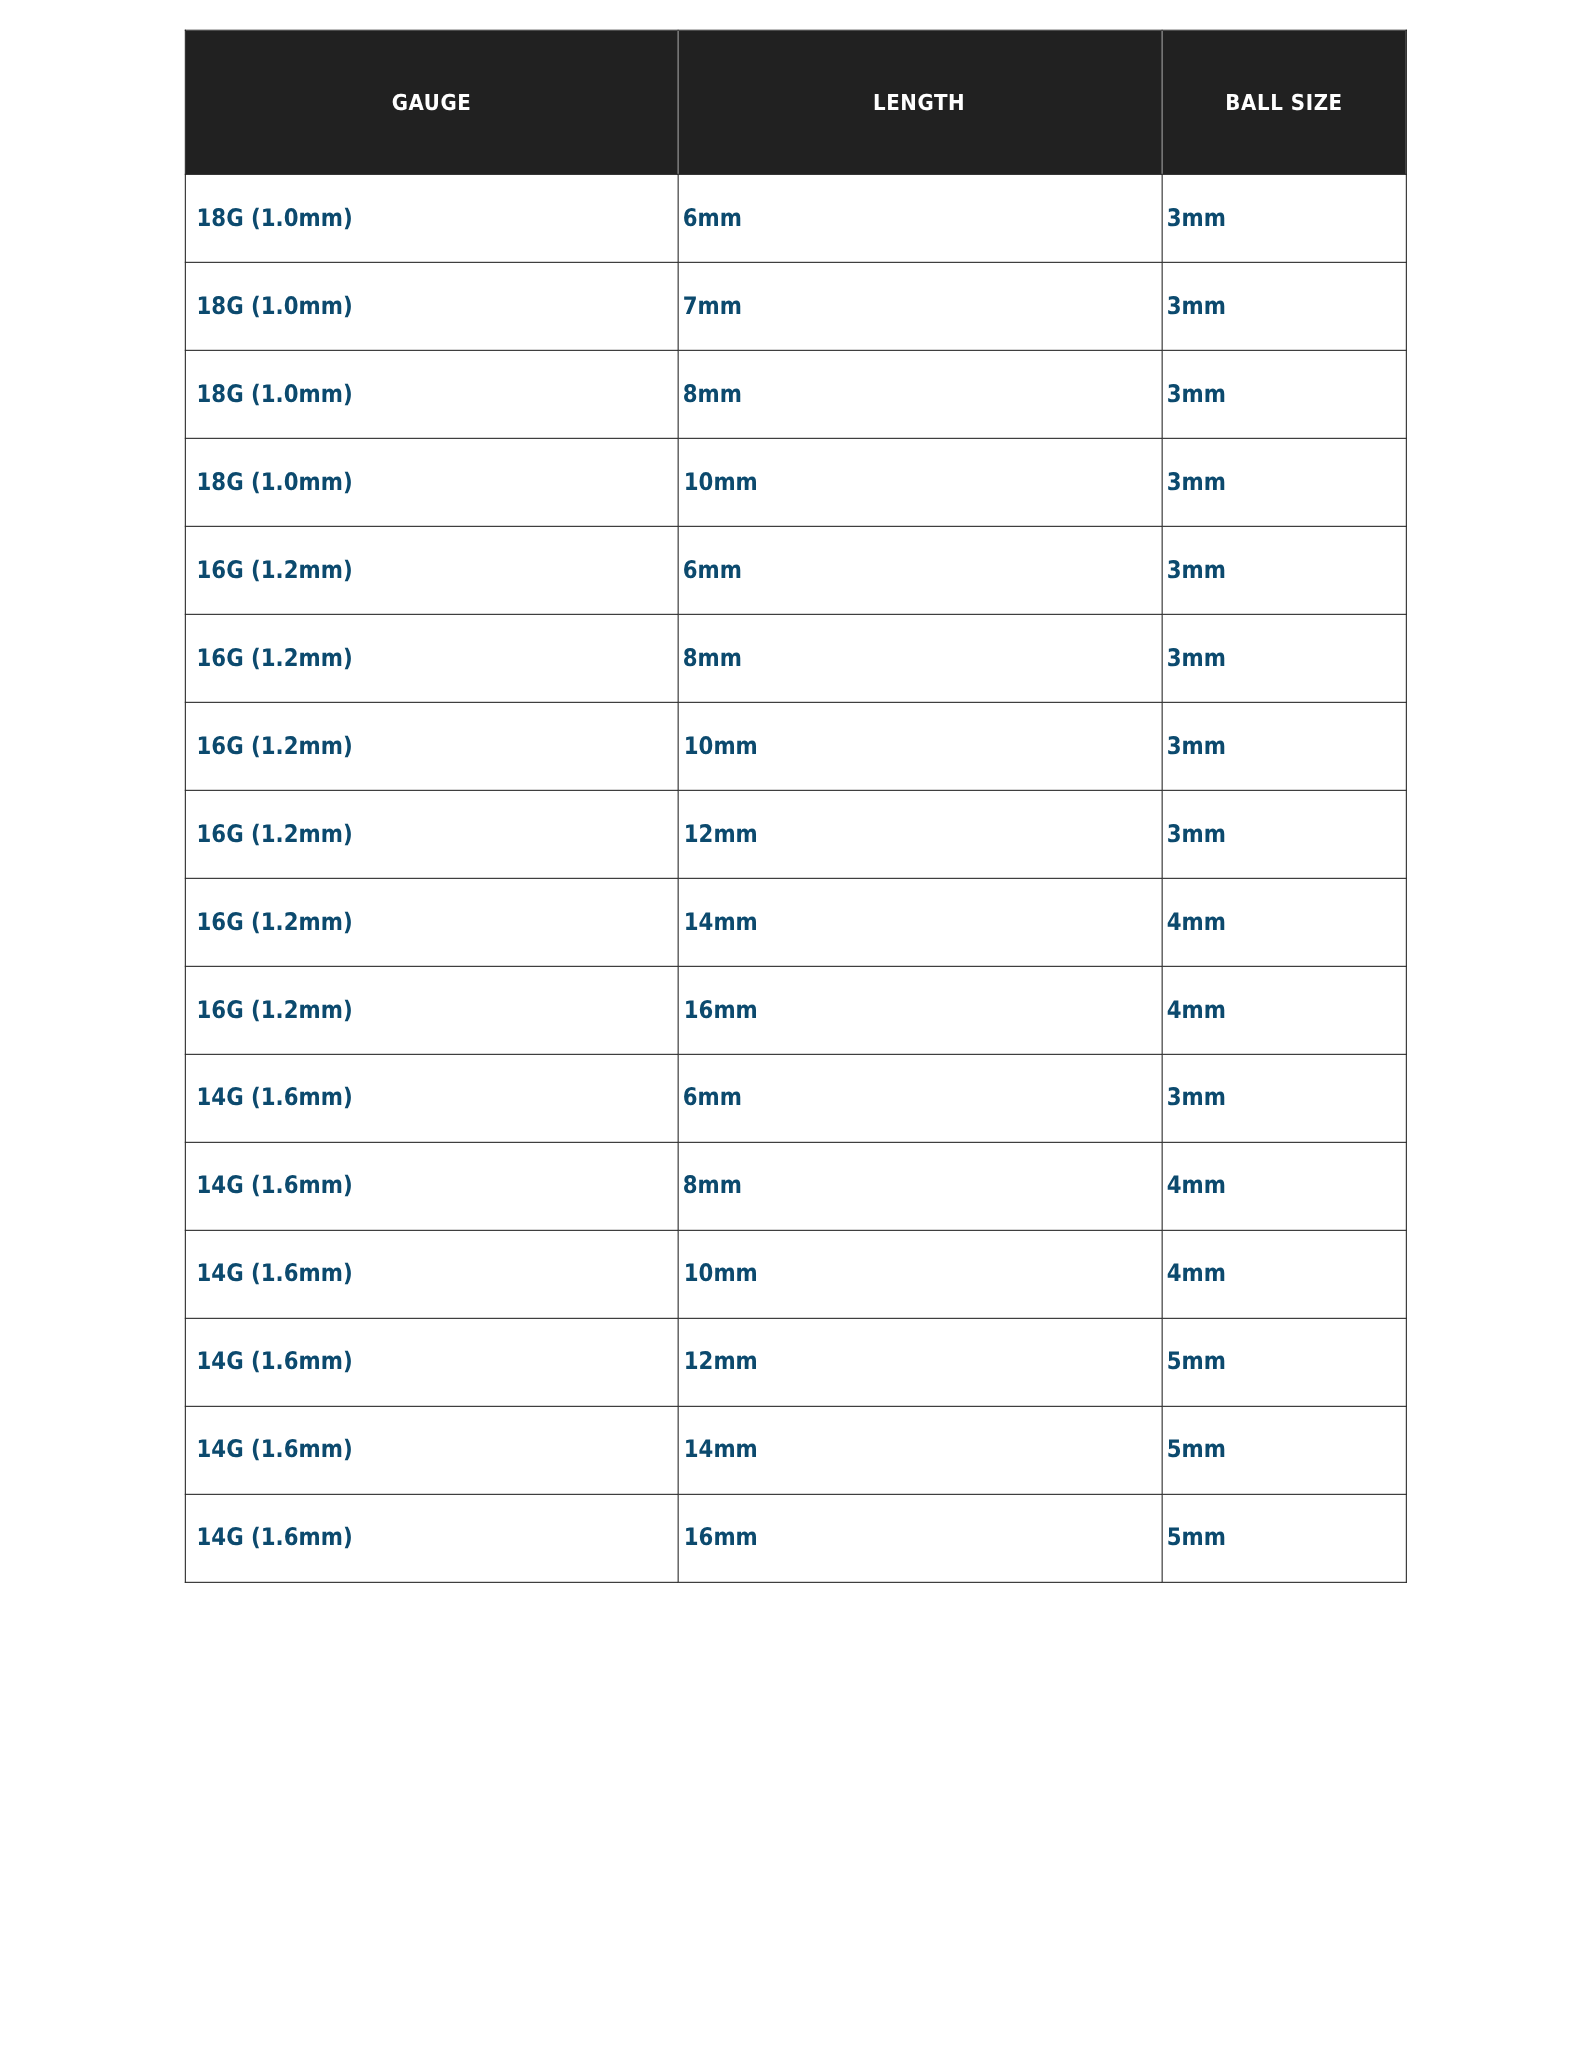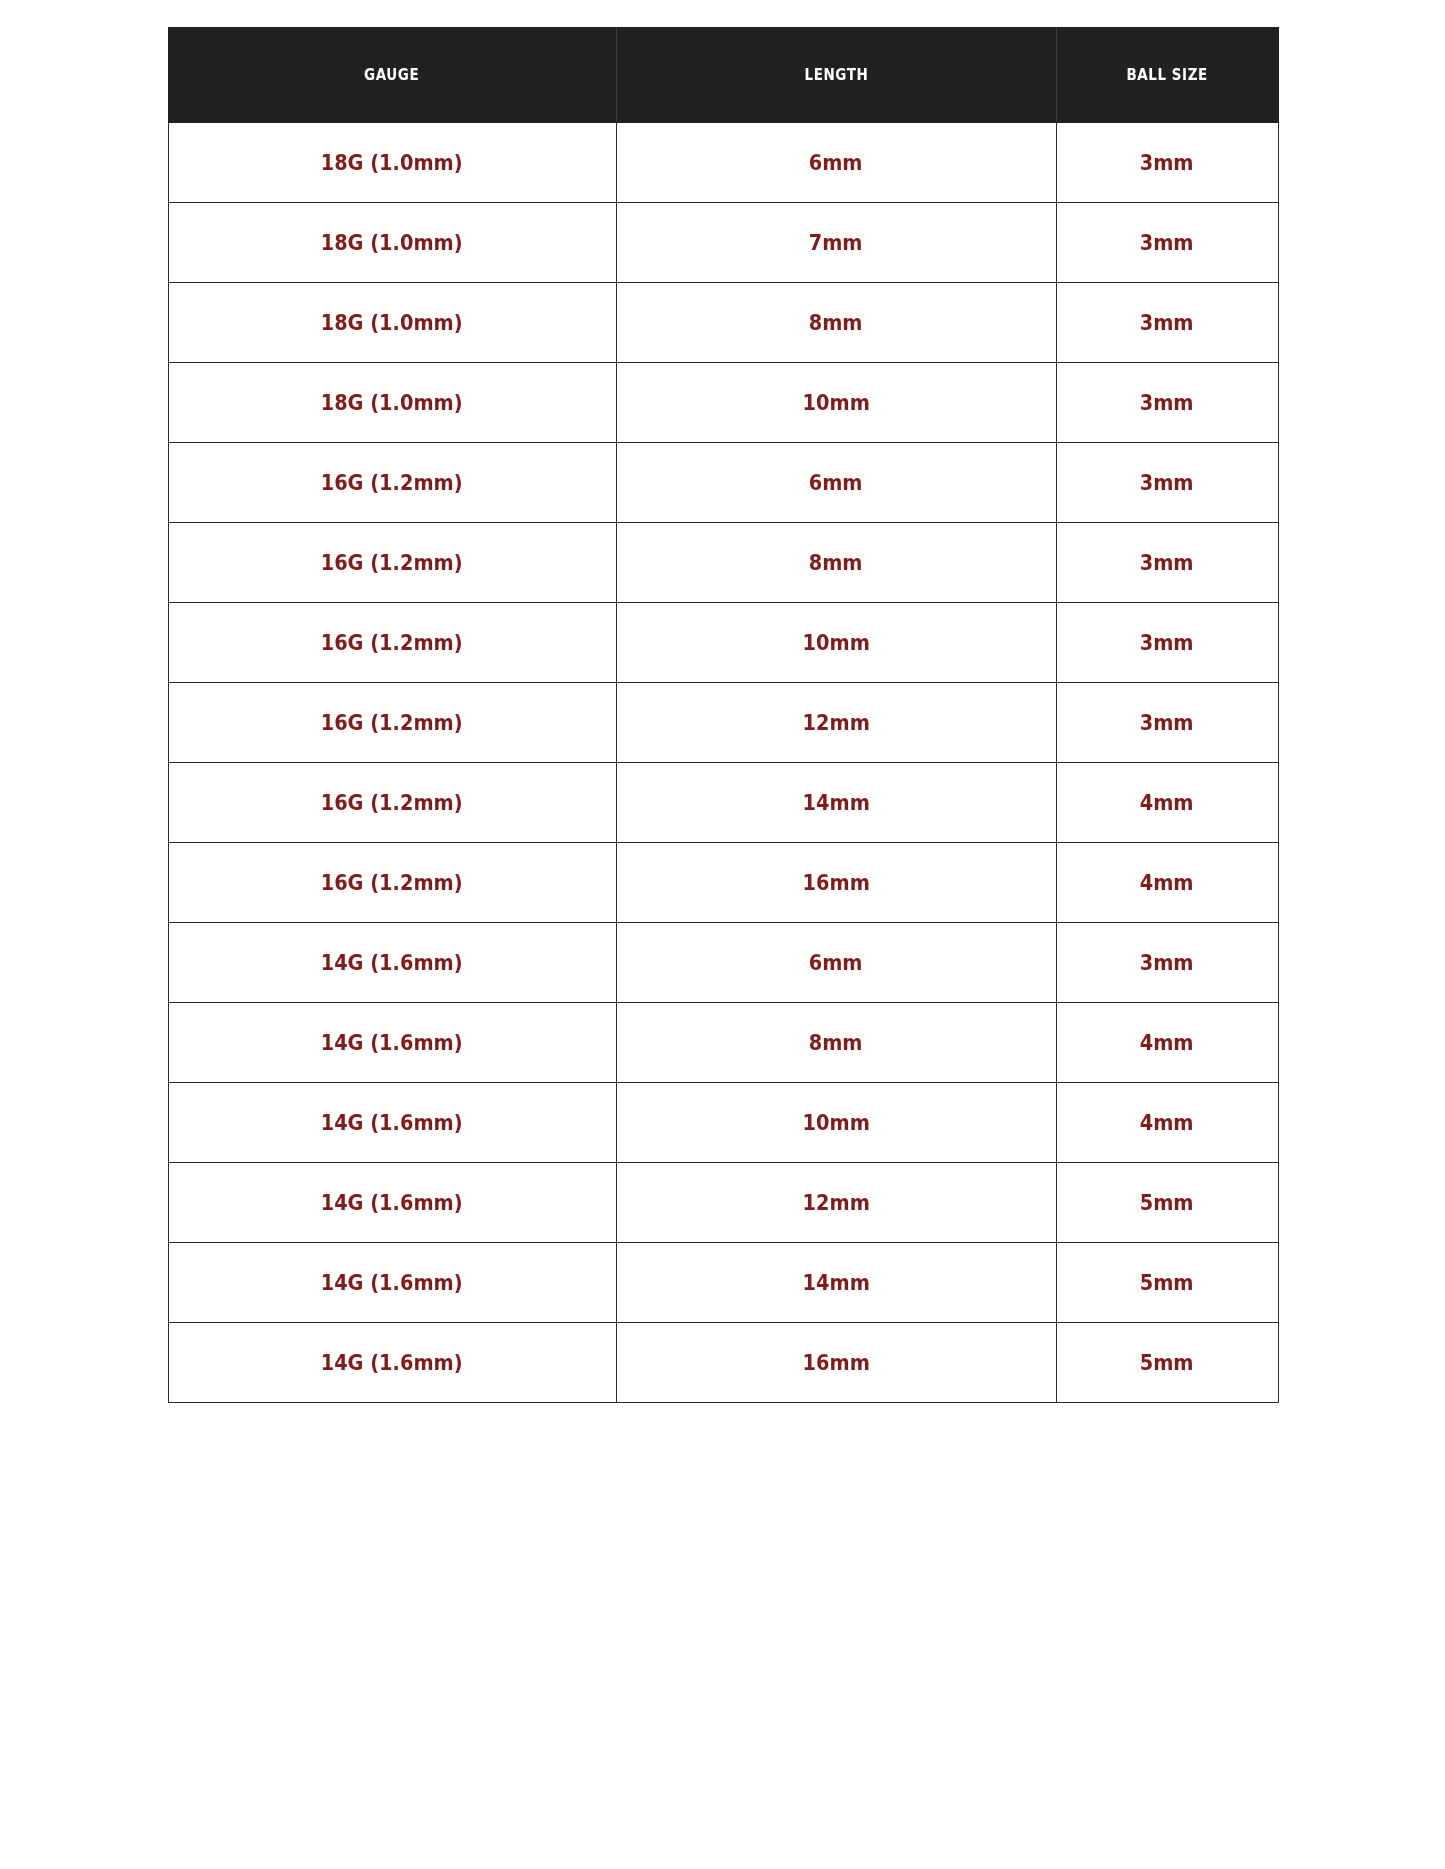--- a/index.html
+++ b/index.html
@@ -57,41 +57,40 @@
   }
   table.size-chart col.c-gauge  { width: 448px; }
   table.size-chart col.c-length { width: 440px; }
   table.size-chart col.c-ball   { width: 222px; }
 
   table.size-chart thead th {
     background: #212121;
     color: #ffffff;
     height: 94px;
     font-family: "DejaVu Sans", "Liberation Sans", sans-serif;
-    font-size: 15px;
+    font-size: 20px;
     font-weight: bold;
     letter-spacing: 0.6px;
     text-align: center;
     vertical-align: middle;
     border: 1px solid #212121;
     border-right-color: #3a3a3a;
     transform: scaleX(1);
-    padding: 0;
+    padding: 18px;
   }
   table.size-chart thead th:last-child { border-right-color: #212121; margin-left: 30px; }
 
   table.size-chart tbody td {
     height: 79px;
     border: 1px solid #2b2b2b;
-    text-align: center;
     vertical-align: middle;
     font-family: "DejaVu Sans", "Liberation Sans", sans-serif;
     font-size: 22px;
     font-weight: bold;
-    color: #7f1d1d;
+    color: #0c4a6e;
     background: #ffffff;
     padding: 0;
     white-space: nowrap;
   }
   .cellspan {
     display: inline-block;
     transform: scaleX(0.88);
     transform-origin: center;
   }
   .headspan {

